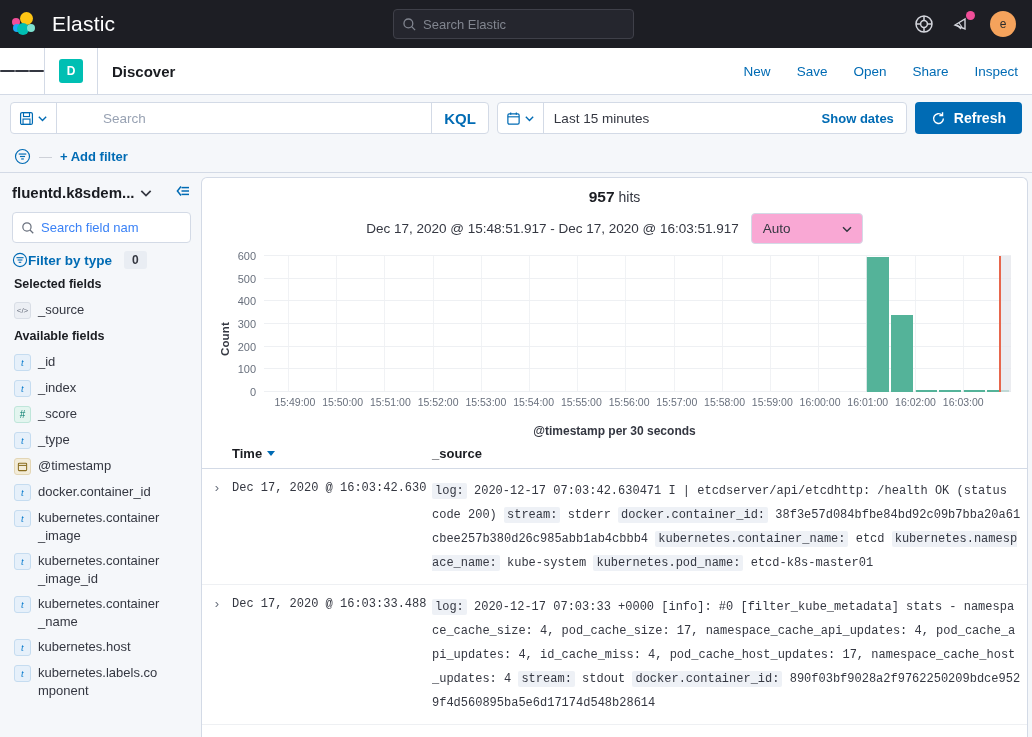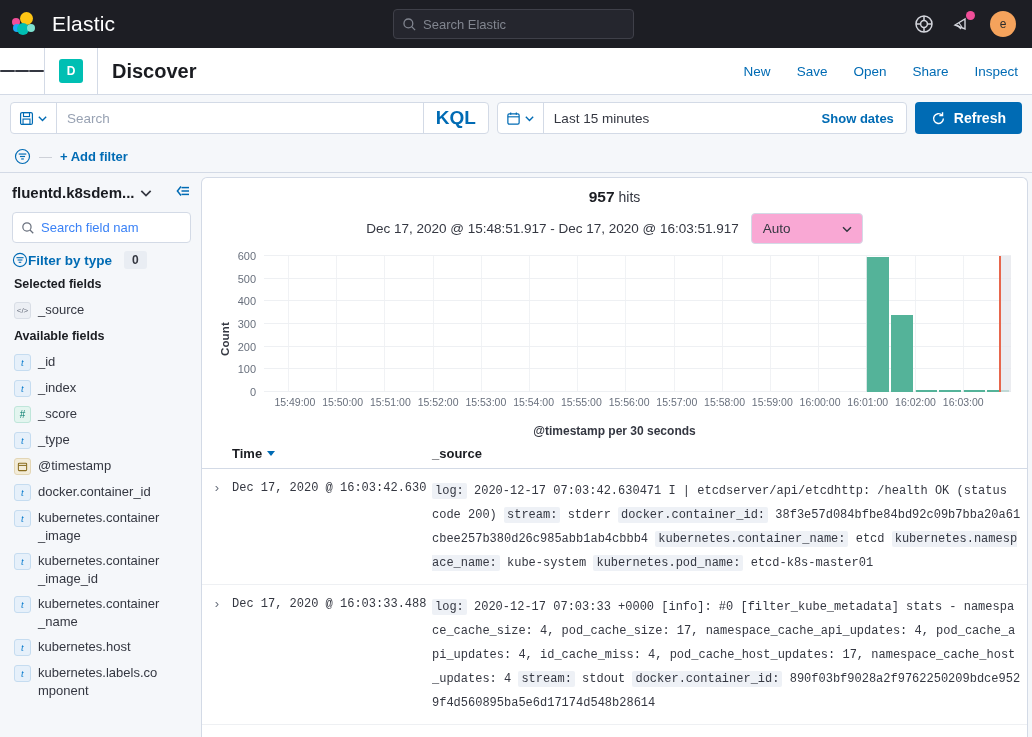--- a/index.html
+++ b/index.html
@@ -57,40 +57,40 @@
   }
   .hamburger { width:44px; display:flex; align-items:center; justify-content:center; cursor:pointer; }
   .hamburger span { display:block; width:17px; height:2px; background:#343741; margin:2px 0; border-radius:1px; }
   .nav-div { width:1px; height:47px; background:#d3dae6; }
   .app-badge-wrap { padding:0 14px; display:flex; align-items:center; }
   .app-badge {
     width:24px; height:24px; background:#00bfb3; border-radius:3px;
     color:#fff; font-size:12px; font-weight:bold;
     display:flex; align-items:center; justify-content:center;
   }
-  .app-title { font-size:20px; font-weight:bold; color:#1a1c21; padding-left:14px; }
+  .app-title { font-size:15px; font-weight:bold; color:#1a1c21; padding-left:14px; }
   .nav-links { position:absolute; right:14px; display:flex; gap:26px; align-items:center; }
   .nav-links a { color:#006bb4; font-size:13.5px; font-weight:500; text-decoration:none; cursor:pointer; }
 
   
   .query-bar {
     flex:0 0 46px; background:#f5f7fa; display:flex; align-items:center;
     padding:0 10px; gap:8px; border-bottom:0;
   }
   .qinput {
     flex:1 1 auto; height:32px; background:#fff; border:1px solid #d3dae6;
-    border-radius:4px; display:flex; align-items:center; min-width:0;
+    border-radius:4px; display:flex; align-items:center; min-width:0;gap:36px;
   }
   .saved-btn {
     width:46px; height:30px; display:flex; align-items:center; justify-content:center;
     gap:3px; border-right:1px solid #d3dae6; cursor:pointer; color:#006bb4;
   }
   .qtext { flex:1 1 auto; padding:0 10px; color:#98a2b3; font-size:13.5px; }
   .kql {
-    color:#006bb4; font-size:19px; font-weight:bold; padding:0 12px;
+    color:#006bb4; font-size:15px; font-weight:bold; padding:0 12px;
     border-left:1px solid #d3dae6; height:30px; display:flex; align-items:center; cursor:pointer;
   }
   .dateinput {
     flex:0 0 410px; height:32px; background:#fff; border:1px solid #d3dae6;
     border-radius:4px; display:flex; align-items:center;
   }
   .cal-btn {
     width:46px; height:30px; display:flex; align-items:center; justify-content:center;
     gap:3px; border-right:1px solid #d3dae6; cursor:pointer; color:#006bb4;
   }

